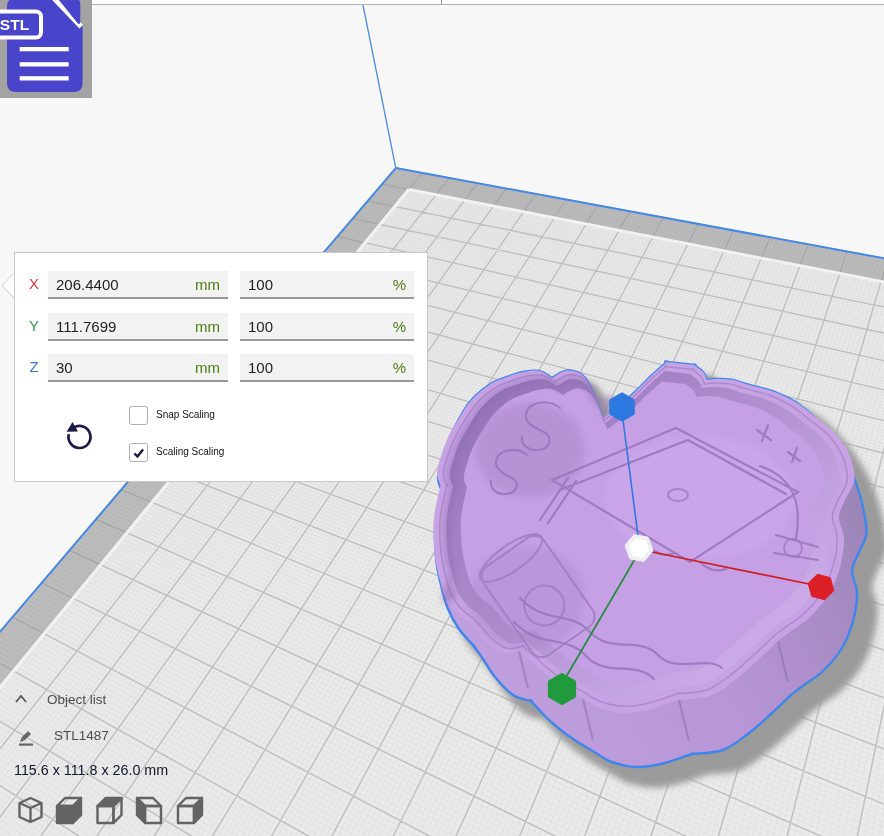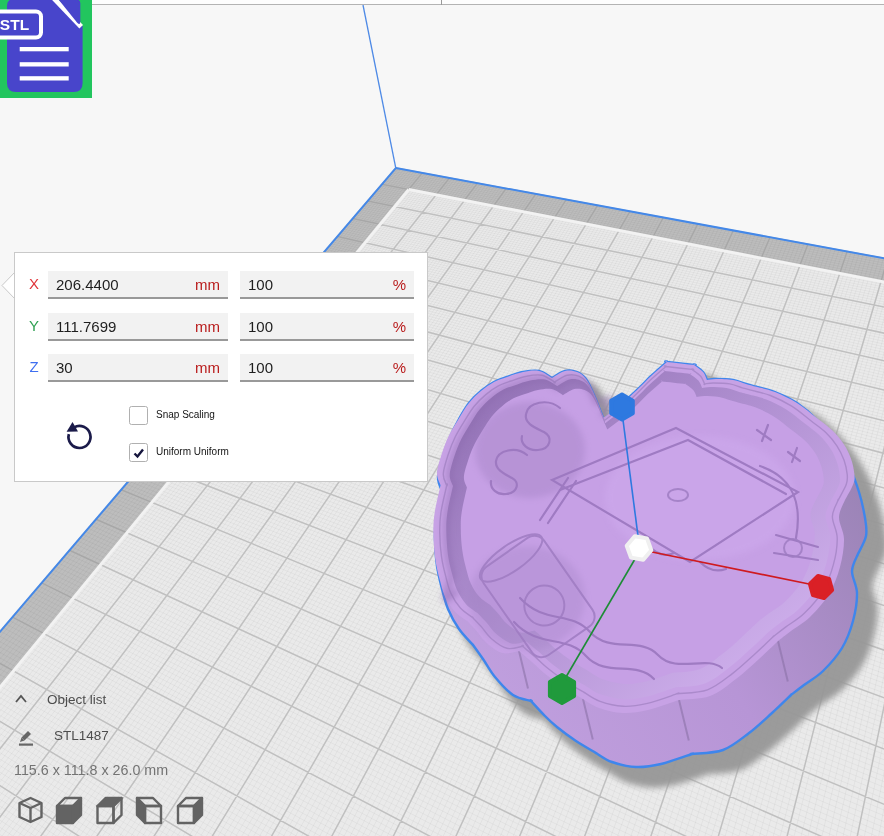--- a/index.html
+++ b/index.html
@@ -1,24 +1,24 @@
 <!DOCTYPE html>
 <html><head><meta charset="utf-8"><style>
 html,body{margin:0;padding:0;width:884px;height:836px;overflow:hidden;
 font-family:"Liberation Sans",sans-serif;background:#f7f7f7;position:relative}
 .abs{position:absolute}
 #topbar{left:92px;top:0;width:792px;height:4px;background:#fdfdfd;border-bottom:1px solid #b3b3b3}
 #tick{left:441px;top:0;width:1px;height:5px;background:#999}
-#iconbox{left:0;top:0;width:92px;height:98px;background:#22c55e}
+#iconbox{left:0;top:0;width:92px;height:98px;background:#a3a3a3}
 #panel{left:14px;top:252px;width:412px;height:228px;background:#fff;border:1px solid #c9c9c9}
 .frow{position:absolute;height:28px}
 .axl{position:absolute;width:14px;text-align:center;font-size:15px;top:4px}
 .fld{position:absolute;background:#f2f2f2;border-bottom:2px solid #999;height:26px;font-size:15px;color:#1e1e1e}
 .fv{position:absolute;left:8px;top:5px}
-.fu{position:absolute;right:8px;top:5px;color:#b91c1c}
+.fu{position:absolute;right:8px;top:5px;color:#4d7c0f}
 .cb{position:absolute;width:17px;height:17px;background:#fff;border:1.5px solid #b0b0b0;border-radius:2.5px}
 .cl{position:absolute;font-size:10px;color:#141414}
 </style></head><body>
 <svg width="884" height="836" viewBox="0 0 884 836" style="position:absolute;top:0;left:0">
 <defs>
 <filter id="bl" x="-20%" y="-20%" width="140%" height="140%">
         <feGaussianBlur stdDeviation="3"></feGaussianBlur>
       </filter>
 <linearGradient id="wallg" x1="0" y1="0.9" x2="1" y2="0.3">
         <stop offset="0" stop-color="#c2a2e0"></stop>
@@ -144,35 +144,35 @@
   <svg class="abs" style="left:42px;top:162px" width="44" height="44" viewBox="0 0 44 44">
       <path d="M11.87,19.15 A11.0,11.0 0 1 0 17.00,12.47" fill="none" stroke="#1b1b4a" stroke-width="2.7"></path>
       <polygon points="9.6,16.7 15.5,7.0 21.0,16.5" fill="#1b1b4a"></polygon>
     </svg>
   <div class="cb" style="left:114px;top:153px"></div>
   <span class="cl" style="left:141px;top:156px">Snap Scaling</span>
   <div class="cb" style="left:114px;top:189.5px"></div>
   <svg class="abs" style="left:114px;top:189.5px" width="20" height="20">
       <polyline points="5.5,10.5 8.5,13.5 14,6.5" stroke="#15153d" stroke-width="2.4" fill="none"></polyline>
     </svg>
-  <span class="cl" style="left:141px;top:192.5px">Uniform Uniform</span>
+  <span class="cl" style="left:141px;top:192.5px">Scaling Scaling</span>
 </div>
 <svg class="abs" style="left:12px;top:690px" width="200" height="20">
     <polyline points="4,12 9,6 14,12" stroke="#555" stroke-width="1.8" fill="none"></polyline>
     <text x="35" y="13.5" font-size="13.5" fill="#4d4d4d" font-family="Liberation Sans,sans-serif">Object list</text>
   </svg>
 <svg class="abs" style="left:12px;top:724px" width="200" height="24">
     <g fill="#666">
       <rect x="7" y="19.5" width="14" height="2.2"></rect>
       <path d="M9.5,13.5 L16,7 L19,10 L12.5,16.5 Z"></path>
       <path d="M9.5,13.5 L12.5,16.5 L8,18 Z"></path>
     </g>
     <text x="42" y="16" font-size="13.5" fill="#4d4d4d" font-family="Liberation Sans,sans-serif">STL1487</text>
   </svg>
-<div class="abs" style="left:14px;top:762px;font-size:14.3px;color:#737373">115.6 x 111.8 x 26.0 mm</div>
+<div class="abs" style="left:14px;top:762px;font-size:14.3px;color:#0f172a">115.6 x 111.8 x 26.0 mm</div>
 <svg class="abs" style="left:12px;top:793px" width="220" height="40" viewBox="0 0 220 40">
 <g stroke="#636363" stroke-width="2.4" stroke-linejoin="round" fill="none">
  <g transform="translate(18.5,18)">
   <polygon points="0,-13 11,-8 11,6 0,11 -11,6 -11,-8"></polygon>
   <polyline points="-11,-8 0,-3 11,-8"></polyline>
         <line x1="0" y1="-3" x2="0" y2="11"></line>
  </g>
  <g transform="translate(57,18)">
   <polygon points="-12,-5 -4,-13 12,-13 4,-5" fill="none"></polygon>
   <polygon points="-12,-5 4,-5 4,12 -12,12" fill="#636363"></polygon>

